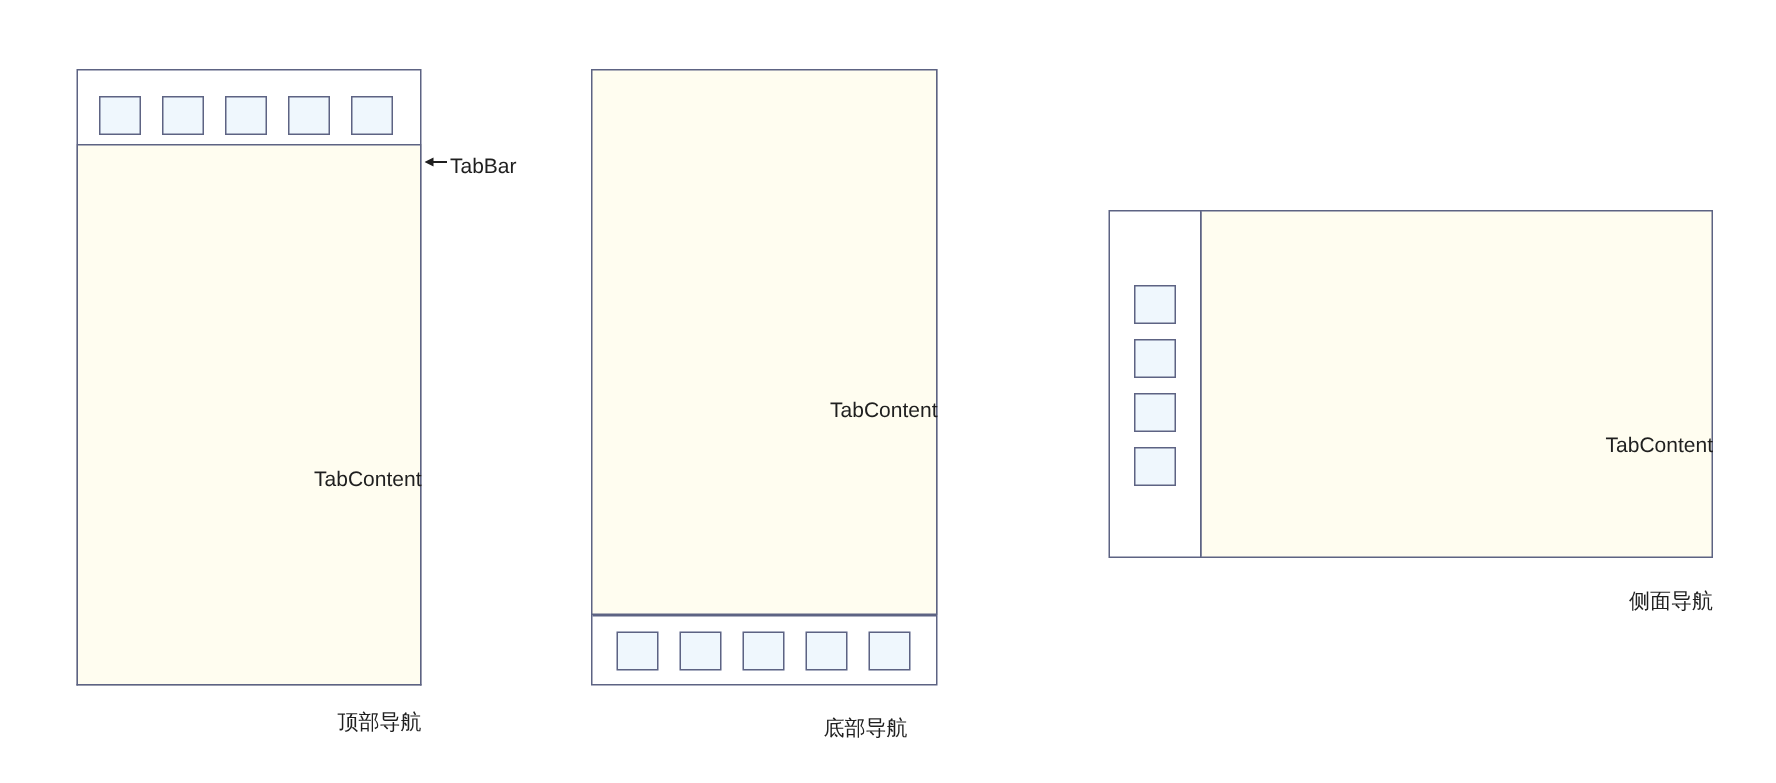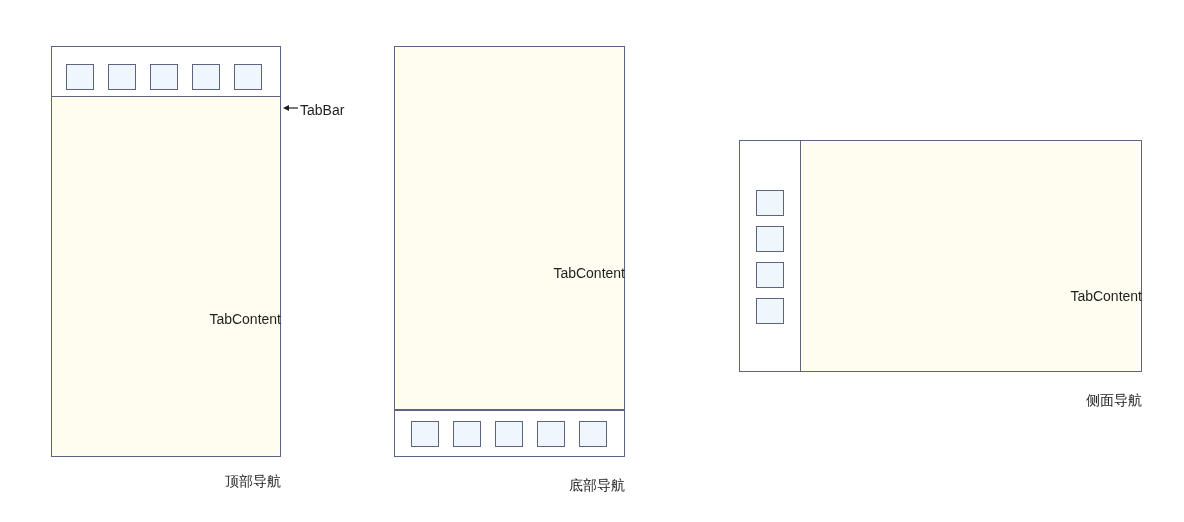--- a/index.html
+++ b/index.html
@@ -129,21 +129,21 @@
 <div class="divider-h" id="panel-bottom-nav-bar-sep"></div>
 
 <div class="tab-box p2-tab" style="left:411px;"></div>
 <div class="tab-box p2-tab" style="left:453px;"></div>
 <div class="tab-box p2-tab" style="left:495px;"></div>
 <div class="tab-box p2-tab" style="left:537px;"></div>
 <div class="tab-box p2-tab" style="left:579px;"></div>
 
 <div class="content-label" style="left:394px; top:225px; width:231px;">TabContent</div>
 
-<div class="caption" style="left:394px; top:477px; width:231px;">底部导航</div>
+<div class="caption" style="left:374px; top:477px; width:231px;">底部导航</div>
 
 <div class="panel" id="panel-side-nav"></div>
 
 <div class="content-area" id="panel-side-nav-content"></div>
 <div class="divider-v" id="panel-side-nav-sep"></div>
 
 <div class="tab-box p3-tab" style="top:190px;"></div>
 <div class="tab-box p3-tab" style="top:226px;"></div>
 <div class="tab-box p3-tab" style="top:262px;"></div>
 <div class="tab-box p3-tab" style="top:298px;"></div>

